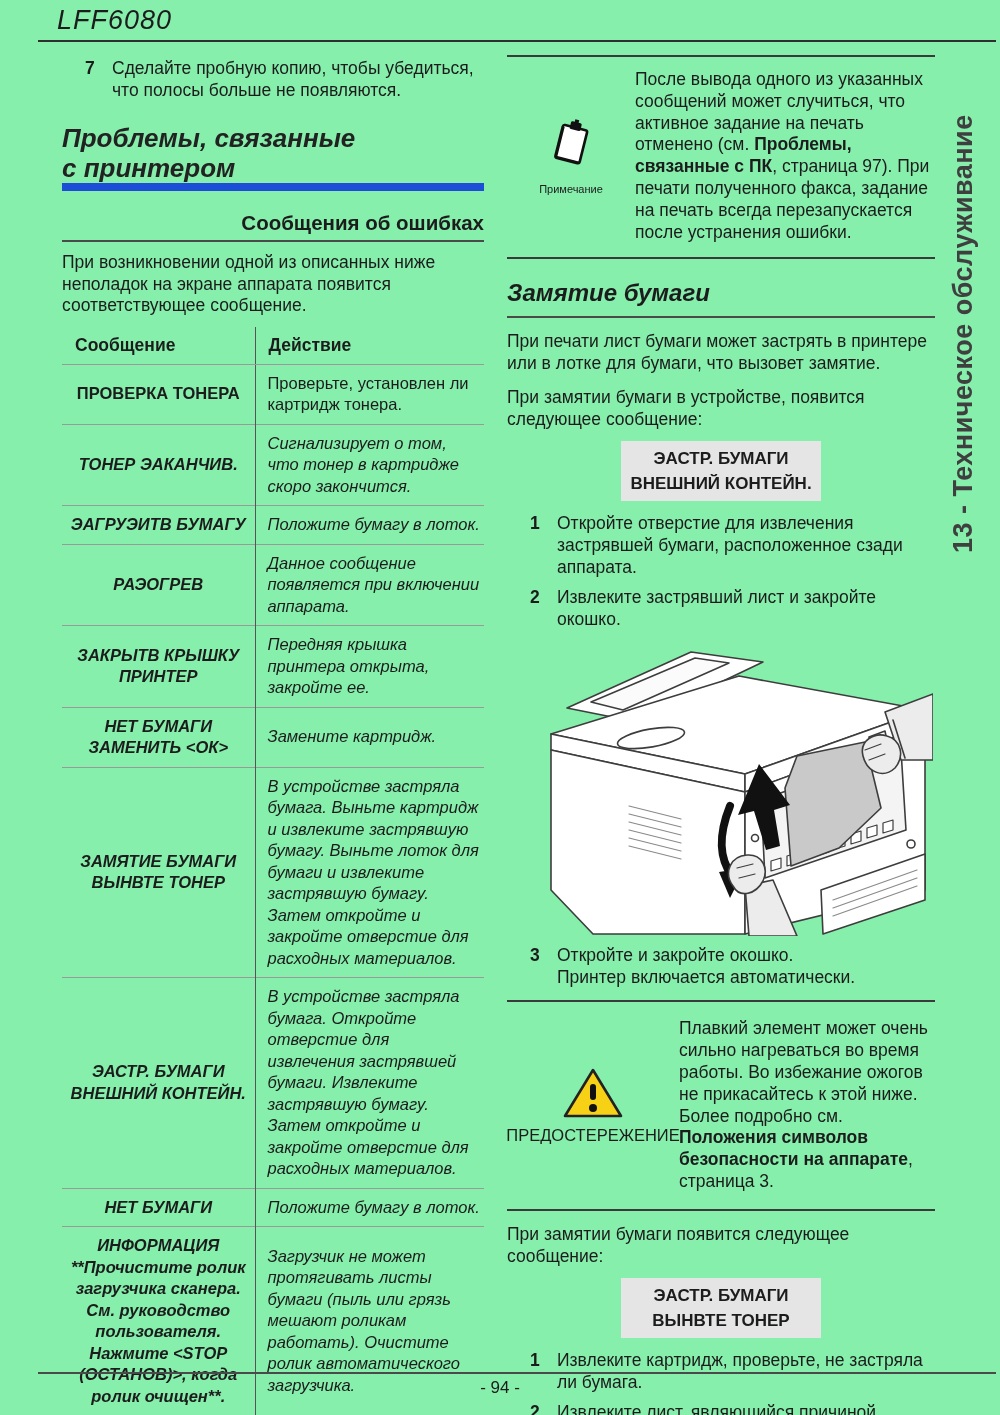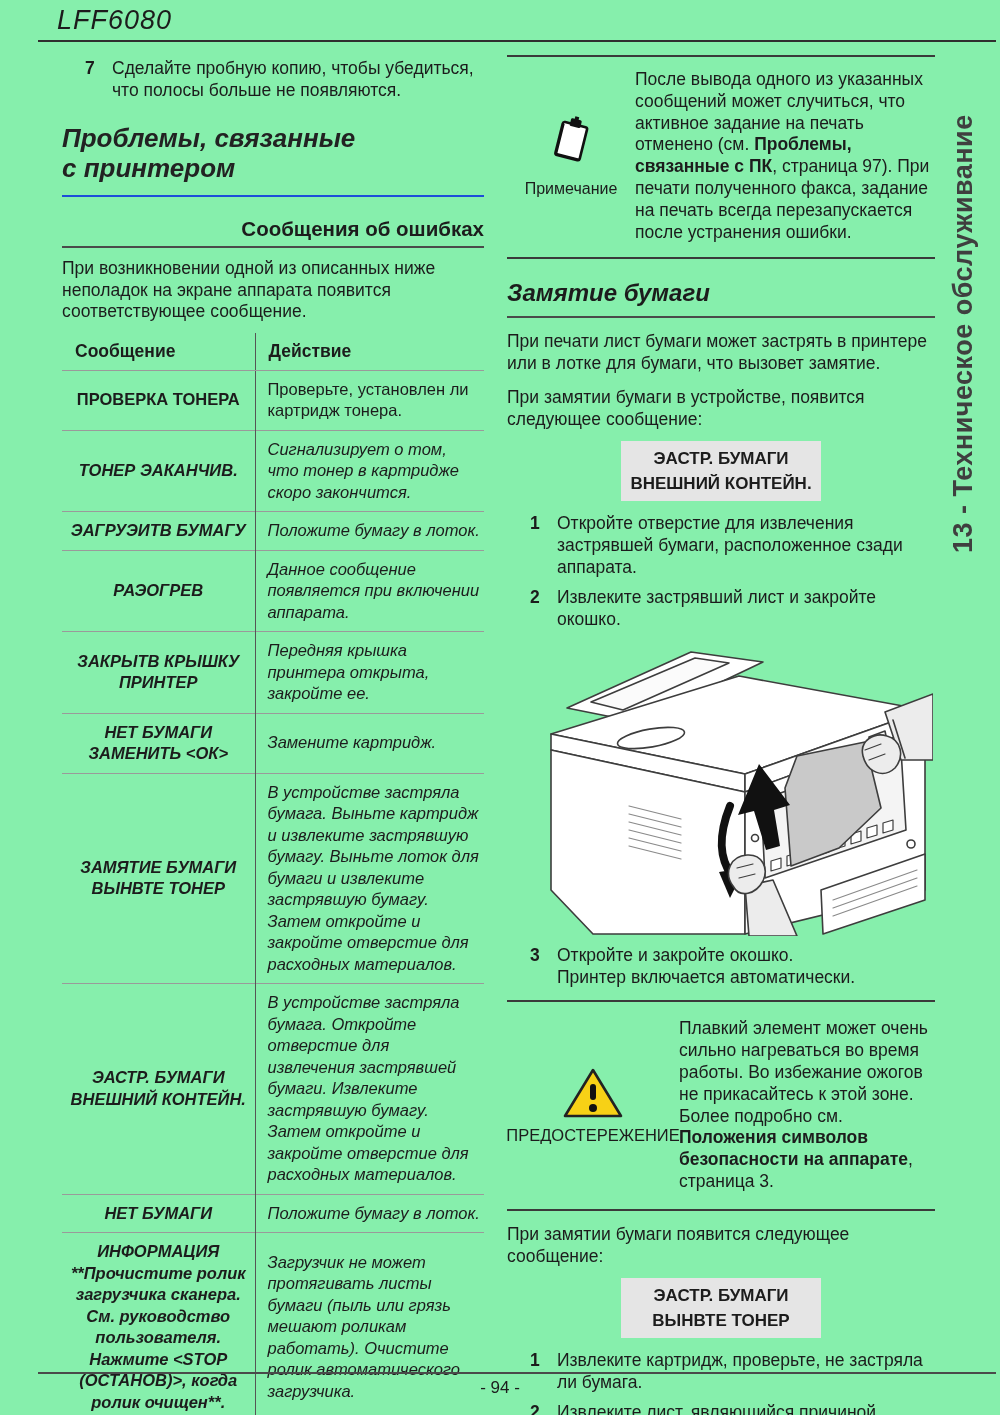--- a/index.html
+++ b/index.html
@@ -23,41 +23,41 @@
 
   
   .col-left  { position:absolute; left:62px;  top:57px; width:422px; }
   .col-right { position:absolute; left:507px; top:55px; width:428px; }
 
   .numstep { display:flex; font-size:17.5px; line-height:22px; margin-top:8px; }
   .numstep .n { flex:none; width:50px; padding-left:23px; font-weight:bold; }
   .numstep .t { flex:1; white-space:pre-line; }
 
   .sec { margin-top:22px; font-size:26px; line-height:30px; font-style:italic; font-weight:bold;
-         color:#222; padding-bottom:12px; border-bottom:2px solid #1d4ed8; }
+         color:#222; padding-bottom:0; border-bottom:8px solid #1d4ed8; }
   .sub { margin-top:20px; font-size:20.5px; font-weight:bold; padding-bottom:5px; border-bottom:2px solid #4a4a4a;text-align:right; }
   .intro { margin-top:10px; font-size:17.5px; line-height:21.5px; }
 
   
   table.err { margin-top:10px; width:100%; border-collapse:collapse; font-size:16.5px; border-bottom:1px solid #9a9a9a; }
   .err th { font-size:17.5px; text-align:left; padding:8px 2px 8px 13px; border-bottom:1px solid #9a9a9a; }
   .err th.c1, .err td.msg { border-right:1.5px solid #555; }
   .err tbody tr + tr td { border-top:1px solid #9a9a9a;font-style:italic; }
   .err td { padding:8px 4px; vertical-align:middle; line-height:21.5px; }
   .err td.msg { width:193px; text-align:center; font-weight:bold; white-space:pre-line; }
   .err td.act { padding-left:12px; }
 
   
   .callout { border-top:2px solid #3a3a3a; border-bottom:2px solid #3a3a3a; display:flex; }
   .notebox { padding:12px 0 14px; }
   .warnbox { margin-top:12px; padding:16px 0; }
   .callout .iconcell { flex:none; display:flex; flex-direction:column; align-items:center; justify-content:center; }
   .notebox .iconcell { width:128px; }
   .warnbox .iconcell { width:172px; }
-  .icon-label { font-size:16px; margin-top:11px; }
+  .icon-label { font-size:11px; margin-top:11px; }
   .warn-label { font-size:16.5px; margin-top:2px; }
   .callout .text { flex:1; font-size:17.5px; line-height:21.8px; }
   .b { font-weight:bold; }
 
   .jam-title { margin-top:20px; font-size:24px; font-style:italic; font-weight:bold;
                padding-bottom:9px; border-bottom:2px solid #4a4a4a; }
   .para { margin-top:12px; font-size:17.5px; line-height:22px; }
   .msgbox { margin:11px auto; width:200px; background:#e5e5e5; text-align:center;
             font-weight:bold; font-size:17px; line-height:25px; padding:5px 0; }
   .msgbox div { white-space:nowrap; }
@@ -265,21 +265,21 @@
       <div class="iconcell">
         <span>
           <svg width="62" height="54" viewBox="0 0 62 54">
             <path d="M31 4 L59 50 L3 50 Z" fill="#f7d116" stroke="#222" stroke-width="2.6" stroke-linejoin="round"></path>
             <rect x="28" y="18" width="6" height="16" rx="3" fill="#111"></rect>
             <circle cx="31" cy="42" r="4" fill="#111"></circle>
           </svg>
         </span>
         <span class="warn-label">ПРЕДОСТЕРЕЖЕНИЕ</span>
       </div>
-      <div class="text"><span>Плавкий элемент может очень сильно нагреваться во время работы. Во избежание ожогов не прикасайтесь к этой зоне. Более подробно см. </span><span class="b">Положения символов безопасности на аппарате</span><span>, страница  3.</span></div>
+      <div class="text"><span>Плавкий элемент может очень сильно нагреваться во время работы. Во избежание ожогов не прикасайтесь к этой ниже. Более подробно см. </span><span class="b">Положения символов безопасности на аппарате</span><span>, страница  3.</span></div>
     </div>
 
     <div class="para">При замятии бумаги появится следующее сообщение:</div>
 
     <div class="msgbox">
       <div>ЭАСТР. БУМАГИ</div>
       <div>ВЫНВТЕ ТОНЕР</div>
     </div>
 
     <div class="numstep">

